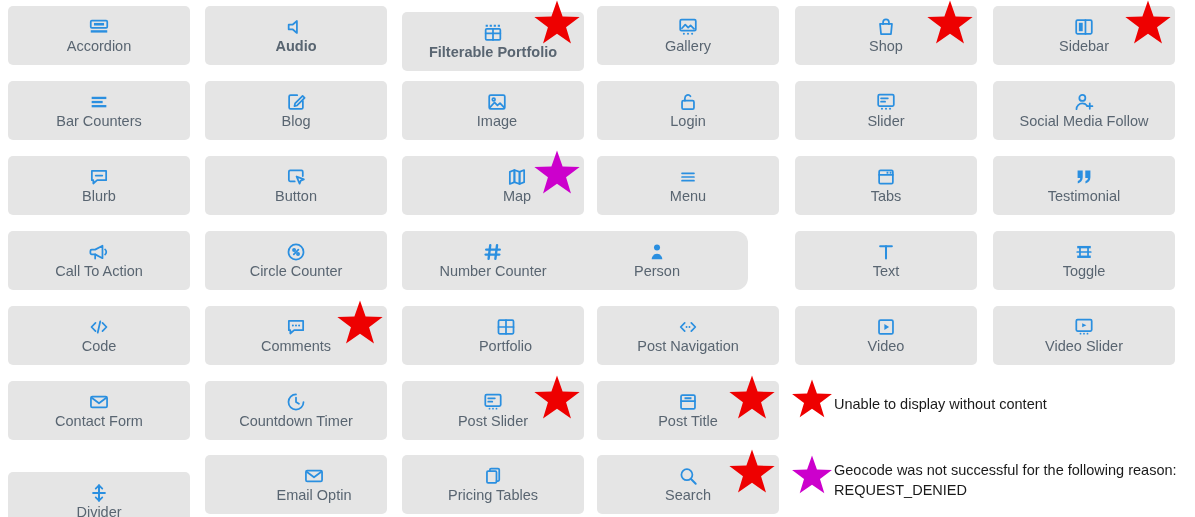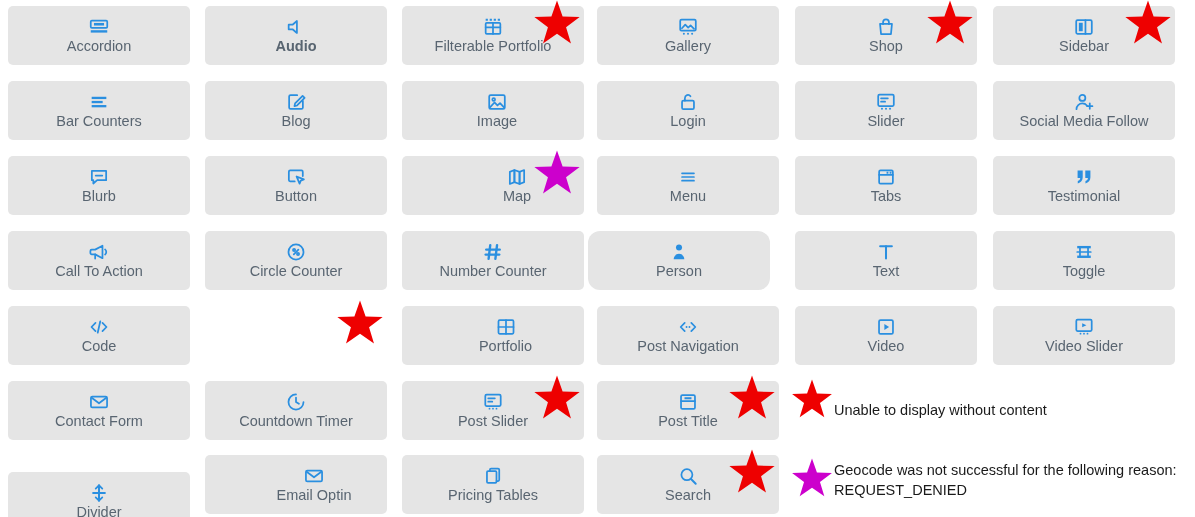--- a/index.html
+++ b/index.html
@@ -59,21 +59,21 @@
     position: absolute;
     width: 0;
     height: 0;
     pointer-events: none;
   }
   .star svg { display: block; }
 
   .legend-row {
     position: absolute;
     display: flex;
-    align-items: flex-end;
+    align-items: center;
   }
   .legend-star {
     width: 44px;
     height: 42px;
     flex: 0 0 44px;
   }
   .legend-text {
     font-size: 14.5px;
     color: #1a1a1a;
     line-height: 1.35;
@@ -97,21 +97,21 @@
       <div class="module-label">Accordion</div>
     </div>
     <div class="module-card" style="left: 205px; top: 6px; font-weight: bold;">
       <div class="module-icon">
         <svg width="22" height="22" viewBox="0 0 24 24">
           <path d="M4 9.5h4.2L13 5.5v13L8.2 14.5H4z" fill="none" stroke="currentColor" stroke-width="1.9" stroke-linecap="round" stroke-linejoin="round"></path>
         </svg>
       </div>
       <div class="module-label">Audio</div>
     </div>
-    <div class="module-card" style="left: 402px; top: 6px;">
+    <div class="module-card" style="left: 402px; top: 12px; font-weight: bold;">
       <div class="module-icon">
         <svg width="22" height="22" viewBox="0 0 24 24">
           <rect x="4" y="3" width="2.4" height="2.2" fill="currentColor"></rect>
           <rect x="8.4" y="3" width="2.4" height="2.2" fill="currentColor"></rect>
           <rect x="12.8" y="3" width="2.4" height="2.2" fill="currentColor"></rect>
           <rect x="17.2" y="3" width="2.4" height="2.2" fill="currentColor"></rect>
           <rect x="4" y="7.6" width="16" height="12" rx="1.2" fill="none" stroke="currentColor" stroke-width="1.9" stroke-linecap="round" stroke-linejoin="round"></rect>
           <line x1="4" y1="12.4" x2="20" y2="12.4" fill="none" stroke="currentColor" stroke-width="1.9" stroke-linecap="round" stroke-linejoin="round"></line>
           <line x1="12" y1="7.6" x2="12" y2="19.6" fill="none" stroke="currentColor" stroke-width="1.9" stroke-linecap="round" stroke-linejoin="round"></line>
         </svg>
@@ -314,21 +314,21 @@
       <div class="module-icon">
         <svg width="22" height="22" viewBox="0 0 24 24">
           <line x1="9" y1="4.6" x2="7.2" y2="19.4" stroke="currentColor" stroke-width="2.6" stroke-linecap="round"></line>
           <line x1="16.4" y1="4.6" x2="14.6" y2="19.4" stroke="currentColor" stroke-width="2.6" stroke-linecap="round"></line>
           <line x1="4.6" y1="9.4" x2="19.4" y2="9.4" stroke="currentColor" stroke-width="2.6" stroke-linecap="round"></line>
           <line x1="4" y1="14.8" x2="18.8" y2="14.8" stroke="currentColor" stroke-width="2.6" stroke-linecap="round"></line>
         </svg>
       </div>
       <div class="module-label">Number Counter</div>
     </div>
-    <div class="module-card" style="left: 588px; top: 231px; border-radius: 12px;">
+    <div class="module-card" style="left: 566px; top: 231px; border-radius: 12px;">
       <div class="module-icon">
         <svg width="22" height="22" viewBox="0 0 24 24">
           <circle cx="12" cy="7" r="3.3" fill="currentColor"></circle>
           <path d="M6.2 20c0-3.4 2.5-6 5.8-6s5.8 2.6 5.8 6z" fill="currentColor"></path>
         </svg>
       </div>
       <div class="module-label">Person</div>
     </div>
     <div class="module-card" style="left: 795px; top: 231px;">
       <div class="module-icon">
@@ -353,20 +353,31 @@
     </div>
     <div class="module-card" style="left: 8px; top: 306px;">
       <div class="module-icon">
         <svg width="22" height="22" viewBox="0 0 24 24">
           <path d="M8.2 7.6L3.8 12l4.4 4.4" fill="none" stroke="currentColor" stroke-width="1.9" stroke-linecap="round" stroke-linejoin="round"></path>
           <path d="M15.8 7.6L20.2 12l-4.4 4.4" fill="none" stroke="currentColor" stroke-width="1.9" stroke-linecap="round" stroke-linejoin="round"></path>
           <line x1="13.4" y1="5.8" x2="10.6" y2="18.2" fill="none" stroke="currentColor" stroke-width="1.9" stroke-linecap="round" stroke-linejoin="round"></line>
         </svg>
       </div>
       <div class="module-label">Code</div>
+    </div>
+    <div class="module-card" style="left: 205px; top: 306px;">
+      <div class="module-icon">
+        <svg width="22" height="22" viewBox="0 0 24 24">
+          <path d="M4.2 5.4h15.6v10.1H10l-4.2 3.6v-3.6H4.2z" fill="none" stroke="currentColor" stroke-width="1.9" stroke-linecap="round" stroke-linejoin="round"></path>
+          <circle cx="8.6" cy="10.4" r="1.1" fill="currentColor"></circle>
+          <circle cx="12" cy="10.4" r="1.1" fill="currentColor"></circle>
+          <circle cx="15.4" cy="10.4" r="1.1" fill="currentColor"></circle>
+        </svg>
+      </div>
+      <div class="module-label">Comments</div>
     </div>
     <div class="star" style="left: 335px; top: 300px;">
       <svg width="50" height="50" viewBox="0 0 50 52.5">
         <polygon points="25.00,0.50 30.88,17.41 48.78,17.77 34.51,28.59 39.69,45.73 25.00,35.50 10.31,45.73 15.49,28.59 1.22,17.77 19.12,17.41" fill="#ee0000"></polygon>
       </svg>
     </div>
     <div class="module-card" style="left: 402px; top: 306px; padding-left: 25px;">
       <div class="module-icon">
         <svg width="22" height="22" viewBox="0 0 24 24">
           <rect x="3.8" y="4.6" width="16.4" height="14.8" rx="1.3" fill="none" stroke="currentColor" stroke-width="1.9" stroke-linecap="round" stroke-linejoin="round"></rect>

